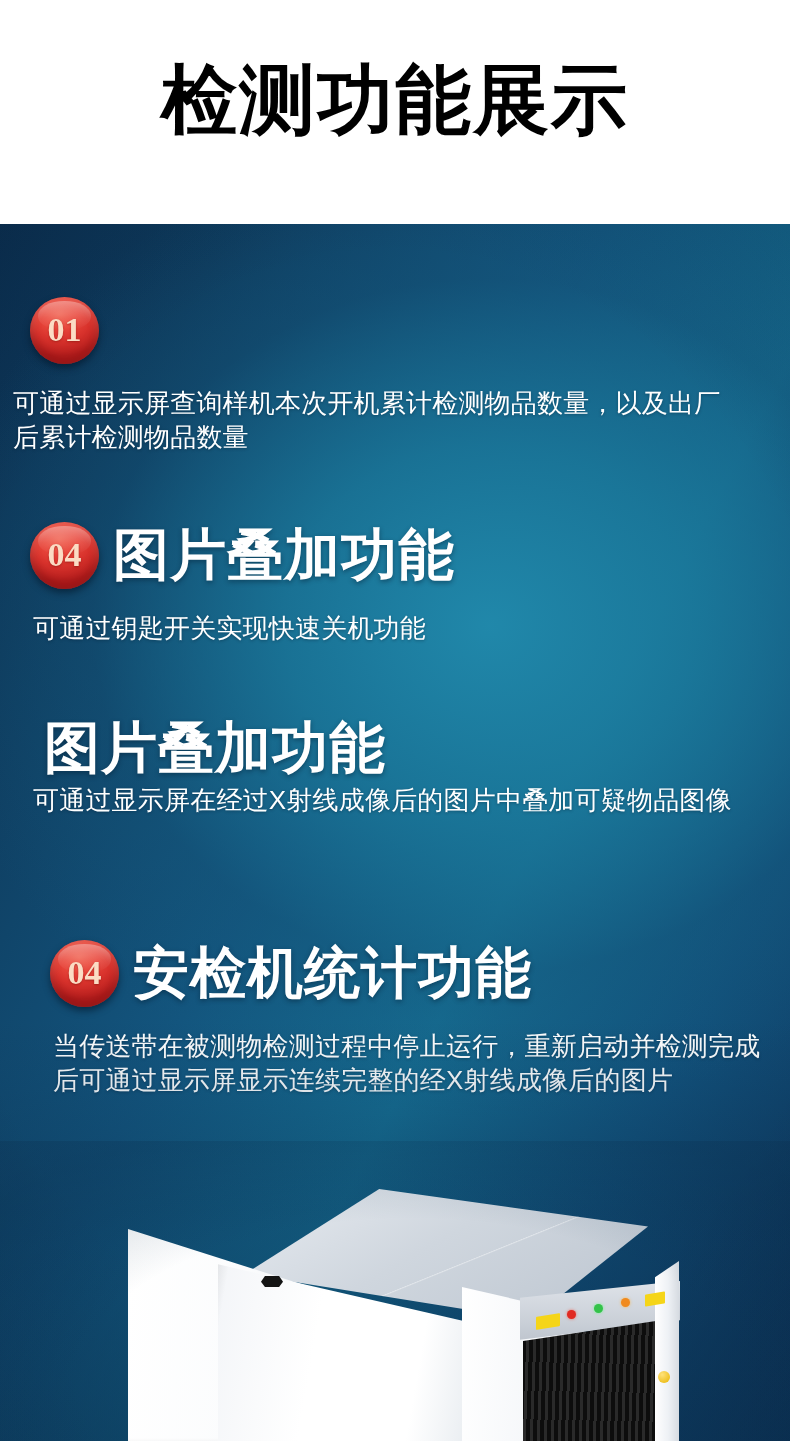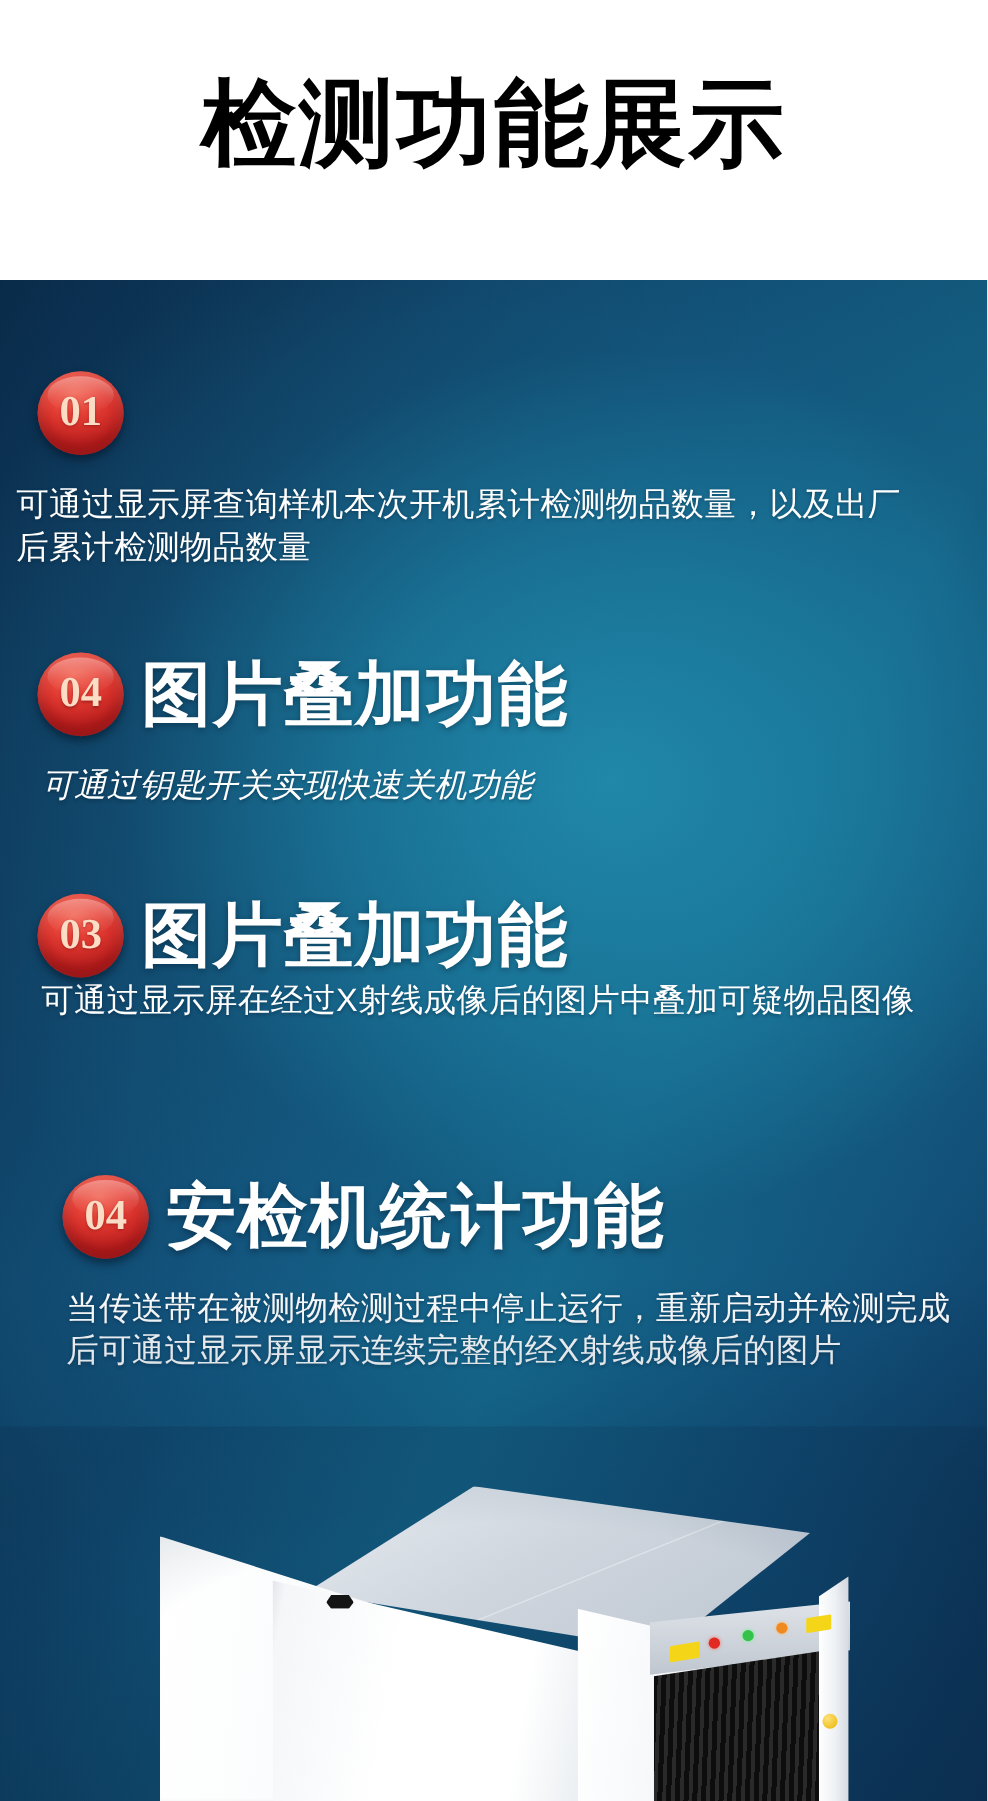--- a/index.html
+++ b/index.html
@@ -325,28 +325,25 @@
         <div class="feature-desc" style="margin-top:21px;padding-left:13px;">可通过显示屏查询样机本次开机累计检测物品数量，以及出厂后累计检测物品数量</div>
       </div>
 
       <div class="feature" style="top:296px;">
         <div class="feature-head">
           <div class="badge">
             <span class="badge-num">04</span>
           </div>
           <div class="feature-title">图片叠加功能</div>
         </div>
-        <div class="feature-desc" style="margin-top:21px;font-style:italic;">可通过钥匙开关实现快速关机功能</div>
+        <div class="feature-desc" style="margin-top:21px;">可通过钥匙开关实现快速关机功能</div>
       </div>
 
       <div class="feature" style="top:489px;">
         <div class="feature-head">
-          <div class="badge">
-            <span class="badge-num">03</span>
-          </div>
           <div class="feature-title">图片叠加功能</div>
         </div>
         <div class="feature-desc" style="">可通过显示屏在经过X射线成像后的图片中叠加可疑物品图像</div>
       </div>
 
       <div class="feature" style="top:714px;margin-left:20px;">
         <div class="feature-head">
           <div class="badge">
             <span class="badge-num">04</span>
           </div>

